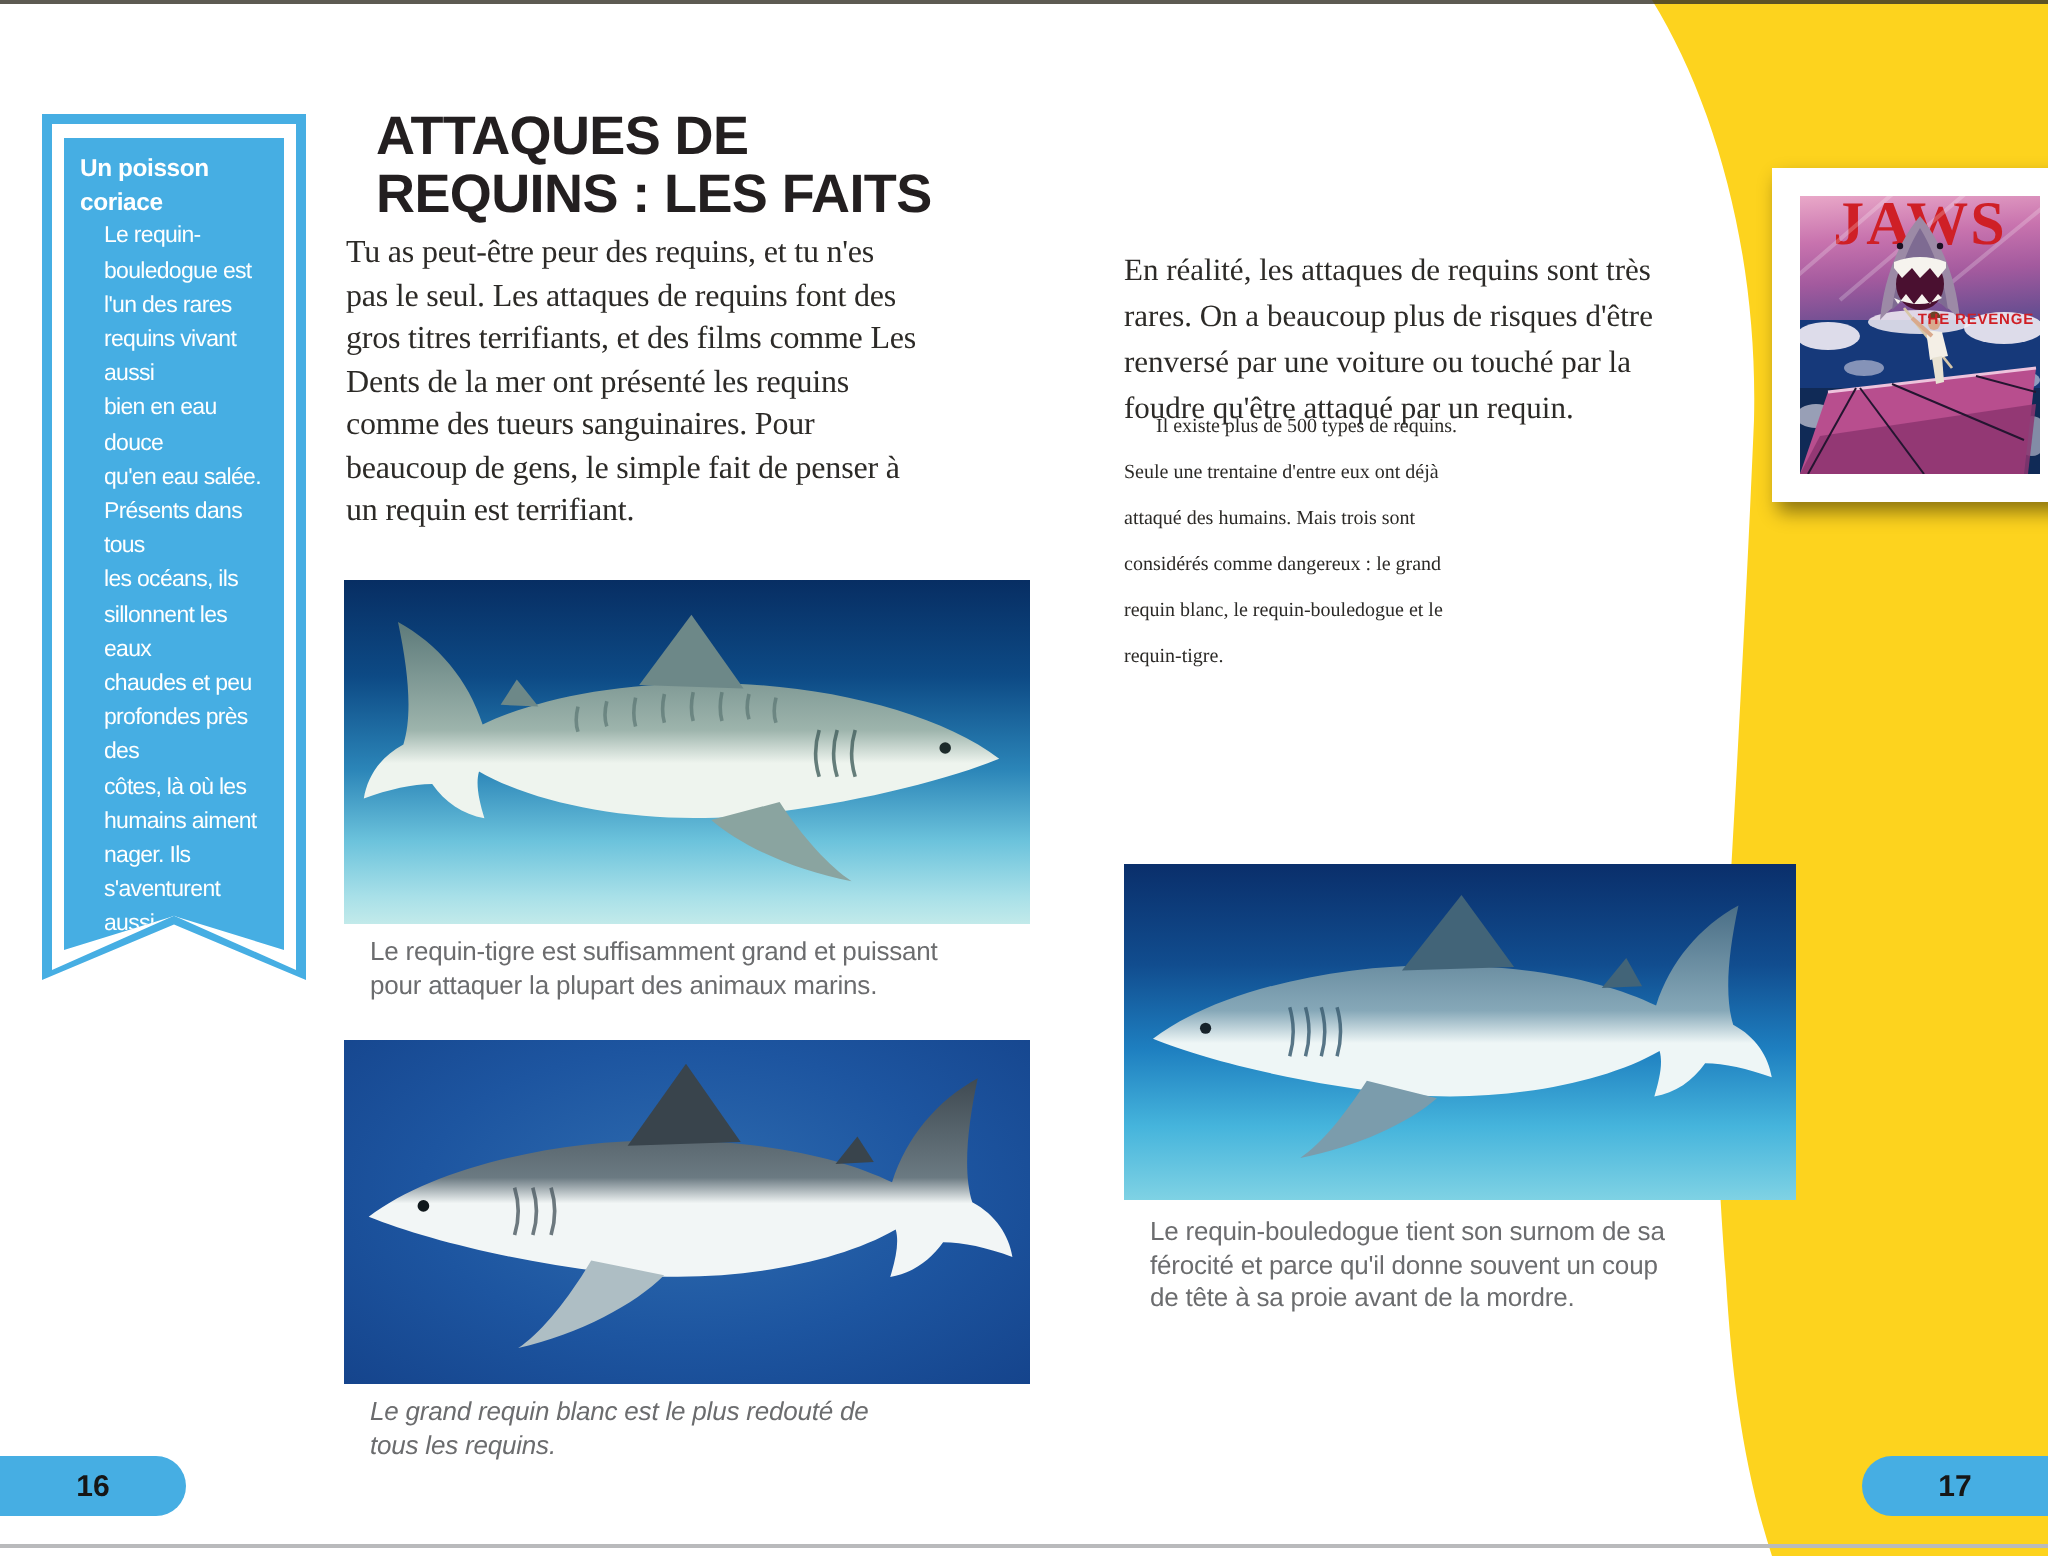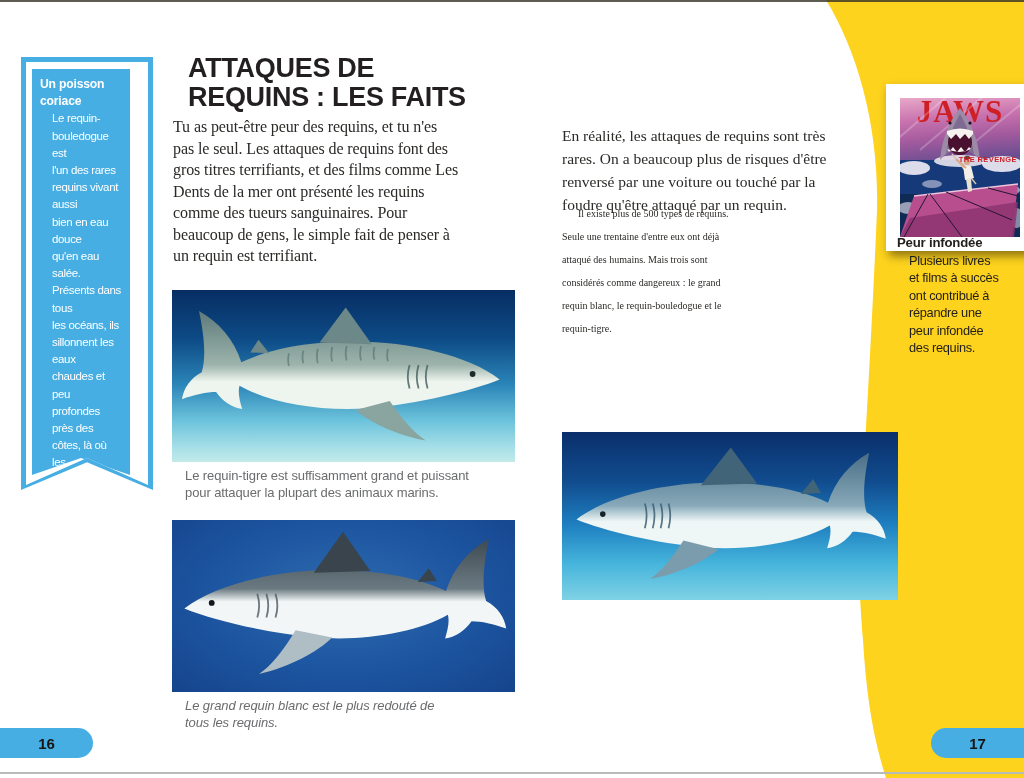--- a/index.html
+++ b/index.html
@@ -12,21 +12,21 @@
   .bottom-line{position:absolute;left:0;top:772px;width:1024px;height:2px;background:#b9babc;z-index:6;}
 
   
   .swoosh{position:absolute;left:0;top:0;width:1024px;height:778px;z-index:1;}
 
   
   .ribbon-outer{position:absolute;left:21px;top:57px;width:132px;height:433px;z-index:3;
     background:var(--blue,#46aee3);clip-path:polygon(0 0,100% 0,100% 100%,50% 93.6%,0 100%);}
   .ribbon-white{position:absolute;left:5px;top:5px;width:122px;height:423px;background:#fff;
     clip-path:polygon(0 0,100% 0,100% 100%,50% 93.6%,0 100%);}
-  .ribbon-inner{position:absolute;left:6px;top:7px;width:98px;height:406px;background:var(--blue,#46aee3);
+  .ribbon-inner{position:absolute;left:6px;top:7px;width:110px;height:406px;background:var(--blue,#46aee3);
     clip-path:polygon(0 0,100% 0,100% 100%,50% 95.8%,0 100%);
     box-sizing:border-box;padding:7px 8px;color:#fff;}
   .ribbon-title{font-weight:bold;font-size:12.2px;line-height:17.2px;letter-spacing:-0.2px;}
   .ribbon-text{font-size:11.5px;line-height:17.2px;letter-spacing:-0.35px;}
 
   
   .page-title{position:absolute;left:188px;top:54px;z-index:2;color:var(--ink,#231f20);
     font-size:27px;font-weight:800;line-height:28.5px;letter-spacing:-0.3px;}
   .serif{font-family:"Liberation Serif","DejaVu Serif",serif;color:#2c2a27;z-index:2;}
   .intro{position:absolute;left:173px;top:116px;width:352px;font-size:16px;line-height:21.5px;letter-spacing:-0.1px;}
@@ -213,20 +213,23 @@
       <path d="M128,110 C115,130 102,146 90,154 C122,148 152,134 168,120 Z" fill="#7b9cac"></path>
       <circle cx="36" cy="80" r="3.2" fill="#16222a"></circle>
       <g stroke="#3e6074" stroke-width="2" fill="none" opacity=".85">
         <path d="M84,68 q4,14 0,28"></path>
           <path d="M93,68 q4,14 0,28"></path>
           <path d="M102,68 q4,14 0,28"></path>
           <path d="M111,68 q4,14 0,28"></path>
       </g>
     </svg>
   </div>
+  <div class="caption pre" id="cap3">Le requin-bouledogue tient son surnom de sa
+férocité et parce qu'il donne souvent un coup
+de tête à sa proie avant de la mordre.</div>
 
   <div class="poster">
     <div class="poster-art">
       <div class="jaws-word">JAWS</div>
       <svg viewBox="0 0 120 139" width="120" height="139">
         <g opacity=".22" stroke="#ffffff" stroke-width="2">
           <line x1="-6" y1="44" x2="52" y2="-6"></line>
             <line x1="20" y1="52" x2="86" y2="-4"></line>
             <line x1="70" y1="48" x2="126" y2="2"></line>
         </g>
@@ -263,26 +266,17 @@
           <path d="M64,61 a3.2,3.2 0 0 1 6.4,0 z" fill="#6b4326"></path>
           <path d="M63,67 l8,1 3,12 -9,2 z" fill="#f4efe6"></path>
           <path d="M66,81 l2,13 4,-1 -1,-13 z" fill="#e8e2d2"></path>
           <line x1="66" y1="70" x2="56" y2="61" stroke="#d9a98c" stroke-width="2"></line>
         </g>
       </svg>
       <div class="the-revenge">THE REVENGE</div>
     </div>
   </div>
 
-  <div class="poster-note">
-    <div class="pc-title">Peur infondée</div>
-    <div class="pc-text pre">Plusieurs livres
-et films à succès
-ont contribué à
-répandre une
-peur infondée
-des requins.</div>
-  </div>
 
   <div class="pill" id="pill-left">16</div>
   <div class="pill" id="pill-right">17</div>
 
 </div>
 
 </body></html>

